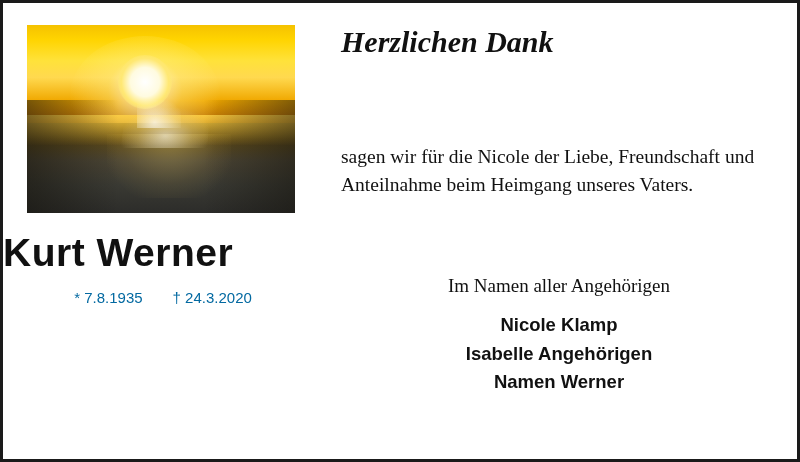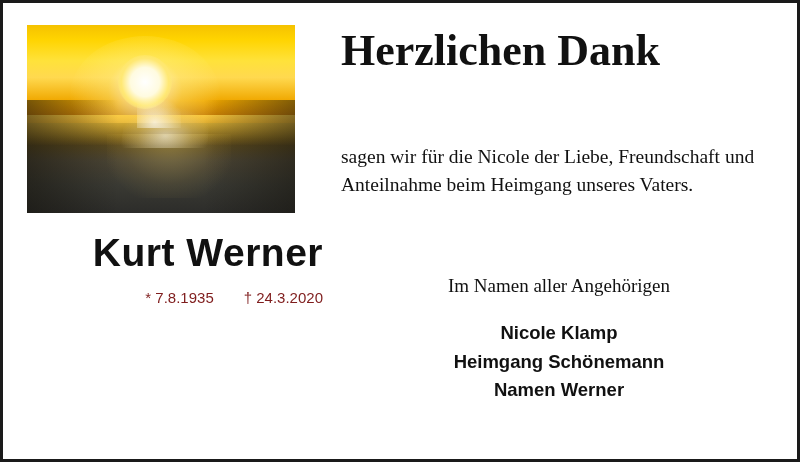--- a/index.html
+++ b/index.html
@@ -130,47 +130,48 @@
     right: 0; top: 40%;
     width: 34%; height: 60%;
     background: linear-gradient(to left, rgba(20,18,12,0.5), rgba(20,18,12,0));
   }
 
   .deceased-name {
     position: absolute;
     left: 0;
     top: 228px;
     width: 320px;
-    text-align: right;
+    text-align: left;
     font-family: "Liberation Sans", sans-serif;
     font-weight: bold;
     font-size: 39px;
     letter-spacing: 0.5px;
     color: #111111;
   }
   .dates {
     position: absolute;
     left: 0;
     top: 286px;
     width: 320px;
-    text-align: right;
+    text-align: center;
     font-family: "Liberation Sans", sans-serif;
     font-size: 15px;
-    color: #7f1d1d;
+    color: #0369a1;
   }
   .dates .birth { margin-right: 30px; }
 
   
   .headline {
     position: absolute;
     left: 338px;
     top: 22px;
     font-family: "Liberation Serif", serif;
+    font-style: italic;
     font-weight: bold;
-    font-size: 44px;
+    font-size: 30px;
     color: #111111;
   }
   .body-text {
     position: absolute;
     left: 338px;
     top: 140px;
     width: 436px;
     font-size: 19.5px;
     line-height: 1.45;
     color: #111111;
@@ -188,21 +189,20 @@
     position: absolute;
     left: 338px;
     top: 308px;
     width: 436px;
     text-align: center;
     font-family: "Liberation Sans", sans-serif;
     font-weight: bold;
     font-size: 18.5px;
     line-height: 1.55;
     color: #111111;
-    margin-top: 8px;
   }
 
   
   .footer {
     position: absolute;
     left: 24px;
     bottom: 22px;
     font-size: 19px;
     color: #111111;
   }
@@ -235,18 +235,18 @@
   </div>
 
   <div class="headline">Herzlichen Dank</div>
 
   <div class="body-text">sagen wir für die Nicole der Liebe, Freundschaft und Anteilnahme beim Heimgang unseres Vaters.</div>
 
   <div class="in-name">Im Namen aller Angehörigen</div>
 
   <div class="survivors">
     <div>Nicole Klamp</div>
-    <div>Heimgang Schönemann</div>
+    <div>Isabelle Angehörigen</div>
     <div>Namen Werner</div>
   </div>
 
 
 </div>
 
 </body></html>

